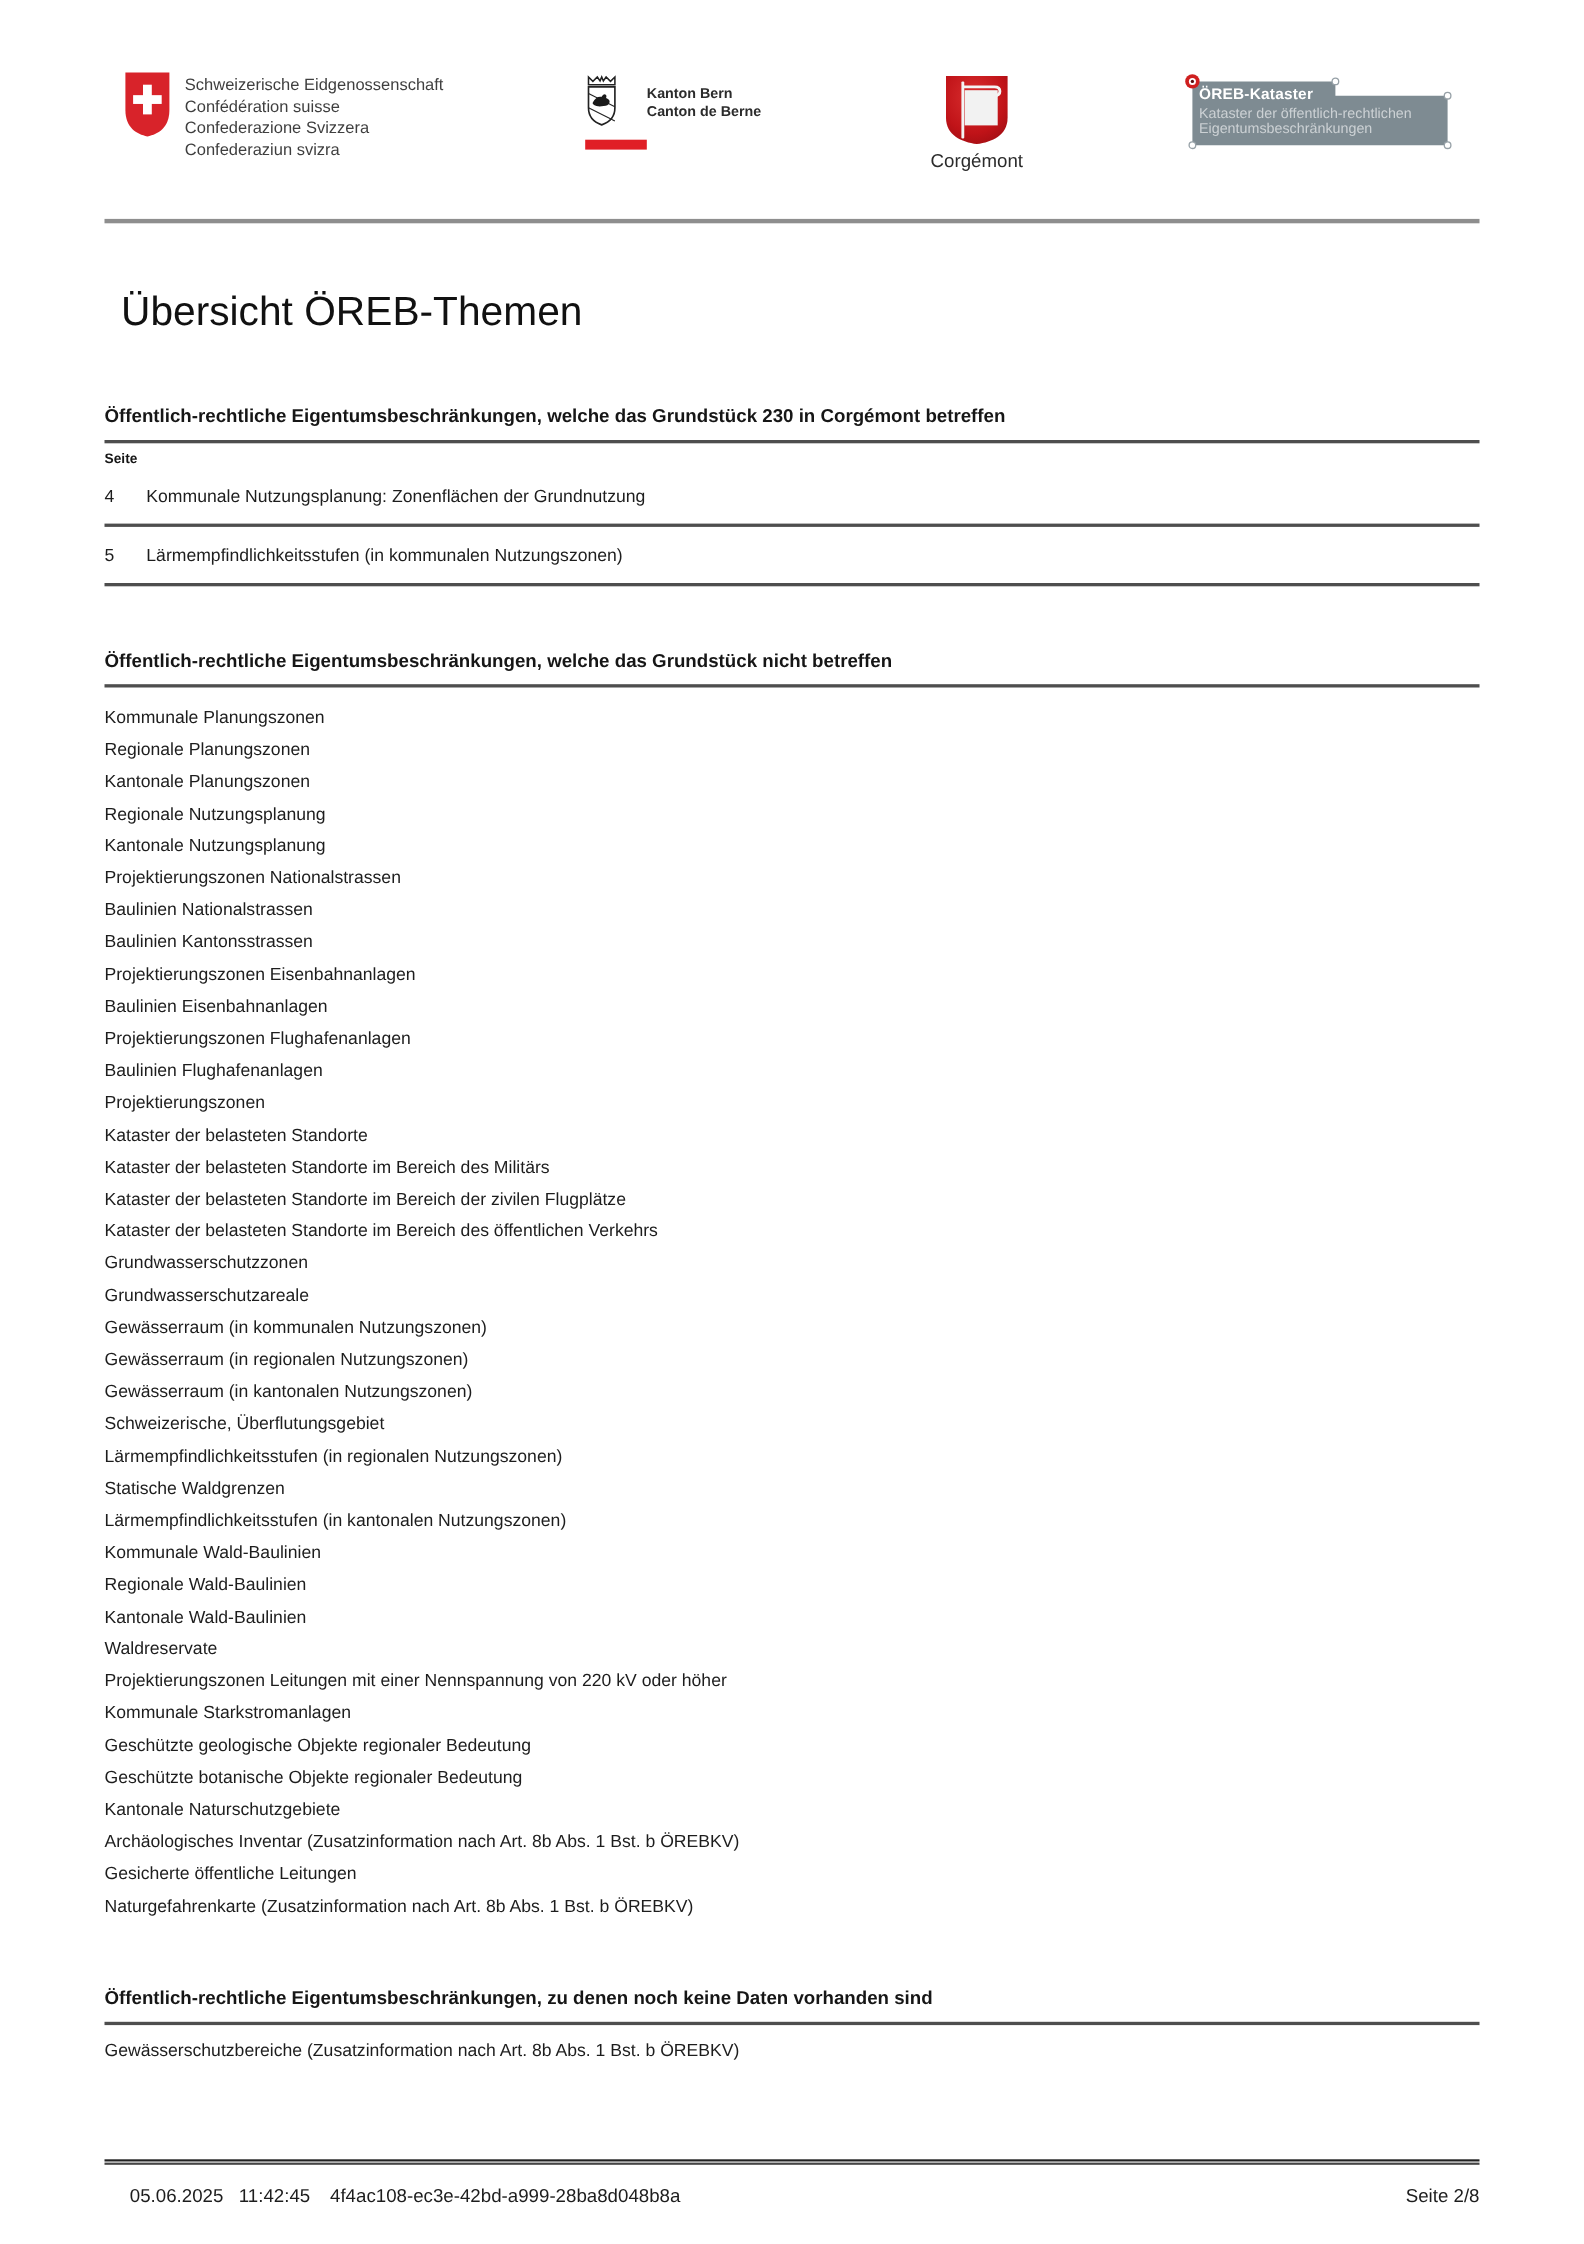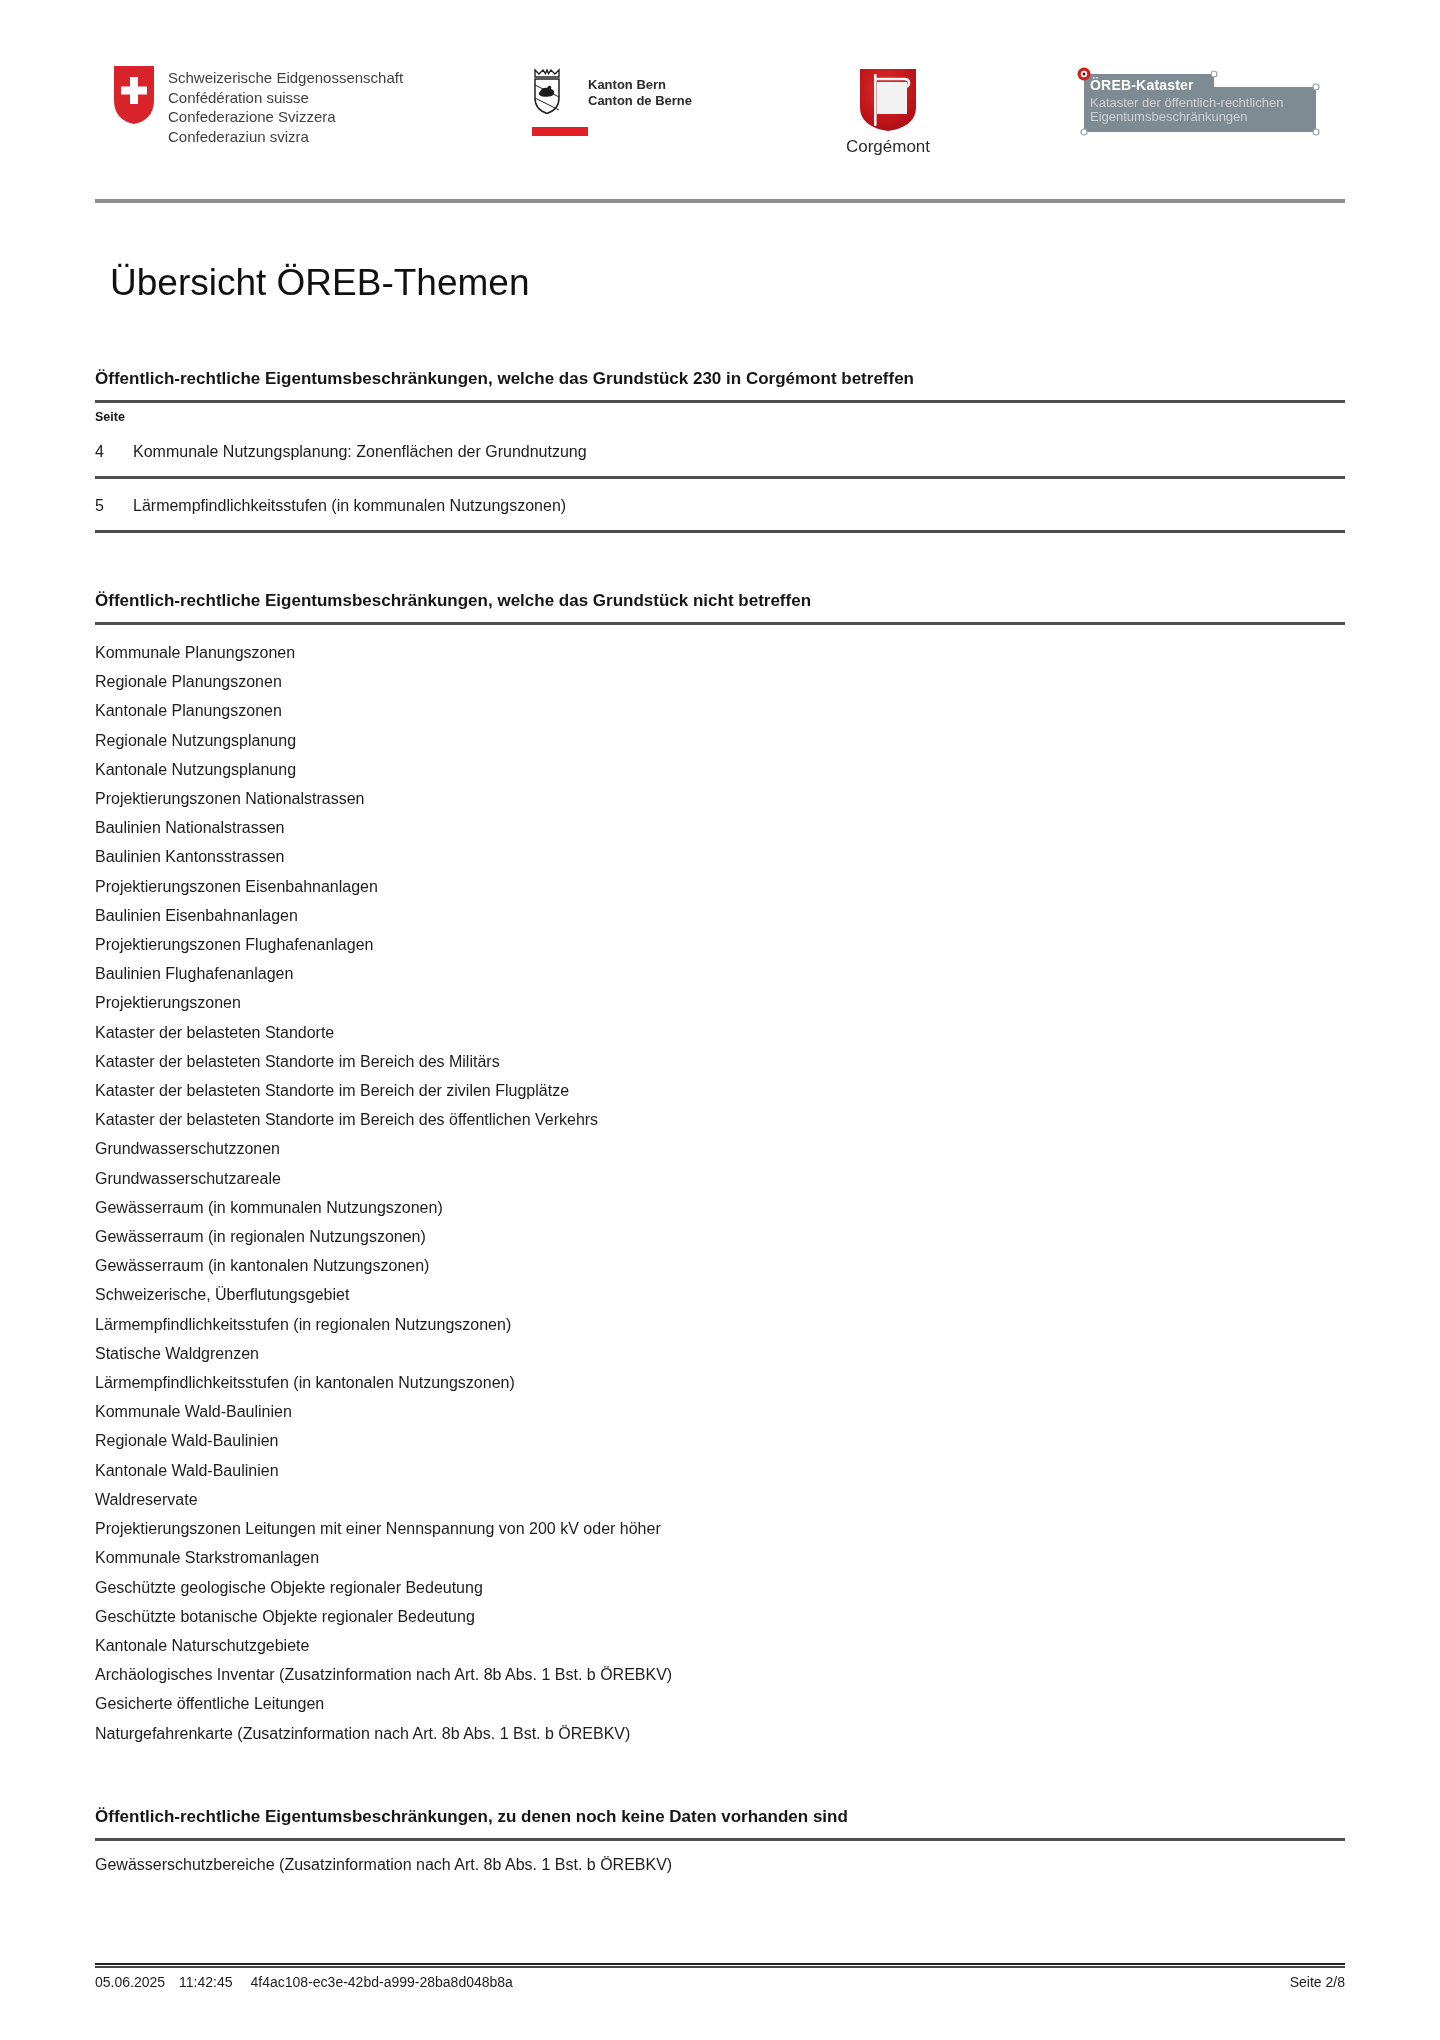--- a/index.html
+++ b/index.html
@@ -36,21 +36,21 @@
   .toc-row { display:flex; padding:17px 0 15px; border-bottom:3px solid var(--rule_gray,#4e4e4e); font-size:16px; line-height:19px; }
   .toc-num { width:38px; flex:0 0 38px; }
   .toc-label { flex:1; }
   .restriction-list { margin-top:13px; }
   .list-item { font-size:16px; line-height:29.2px; }
   .single-list { margin-top:12px; }
   .single-list .list-item { line-height:24px; }
   
   footer { position:absolute; left:95px; top:1963px; width:1250px; }
   .footer-rule { height:5px; border-top:2px solid #222; border-bottom:2px solid #444; box-sizing:border-box; }
-  .footer-row { display:flex; padding-top:6px; font-size:14px; line-height:17px; color:#1d1d1d; }
+  .footer-row { display:flex; padding-top:20px; font-size:17px; line-height:17px; color:#1d1d1d;margin-left:23px; }
   .footer-date { margin-right:14px; }
   .footer-time { margin-right:18px; }
   .footer-page { margin-left:auto; }
 </style>
 </head>
 <body>
 
 <div class="page">
 
   <header>
@@ -169,21 +169,21 @@
         <div class="list-item">Gewässerraum (in regionalen Nutzungszonen)</div>
         <div class="list-item">Gewässerraum (in kantonalen Nutzungszonen)</div>
         <div class="list-item">Schweizerische, Überflutungsgebiet</div>
         <div class="list-item">Lärmempfindlichkeitsstufen (in regionalen Nutzungszonen)</div>
         <div class="list-item">Statische Waldgrenzen</div>
         <div class="list-item">Lärmempfindlichkeitsstufen (in kantonalen Nutzungszonen)</div>
         <div class="list-item">Kommunale Wald-Baulinien</div>
         <div class="list-item">Regionale Wald-Baulinien</div>
         <div class="list-item">Kantonale Wald-Baulinien</div>
         <div class="list-item">Waldreservate</div>
-        <div class="list-item">Projektierungszonen Leitungen mit einer Nennspannung von 200 kV oder höher</div>
+        <div class="list-item">Projektierungszonen Leitungen mit einer Nennspannung von 220 kV oder höher</div>
         <div class="list-item">Kommunale Starkstromanlagen</div>
         <div class="list-item">Geschützte geologische Objekte regionaler Bedeutung</div>
         <div class="list-item">Geschützte botanische Objekte regionaler Bedeutung</div>
         <div class="list-item">Kantonale Naturschutzgebiete</div>
         <div class="list-item">Archäologisches Inventar (Zusatzinformation nach Art. 8b Abs. 1 Bst. b ÖREBKV)</div>
         <div class="list-item">Gesicherte öffentliche Leitungen</div>
         <div class="list-item">Naturgefahrenkarte (Zusatzinformation nach Art. 8b Abs. 1 Bst. b ÖREBKV)</div>
       </div>
   </section>
 

